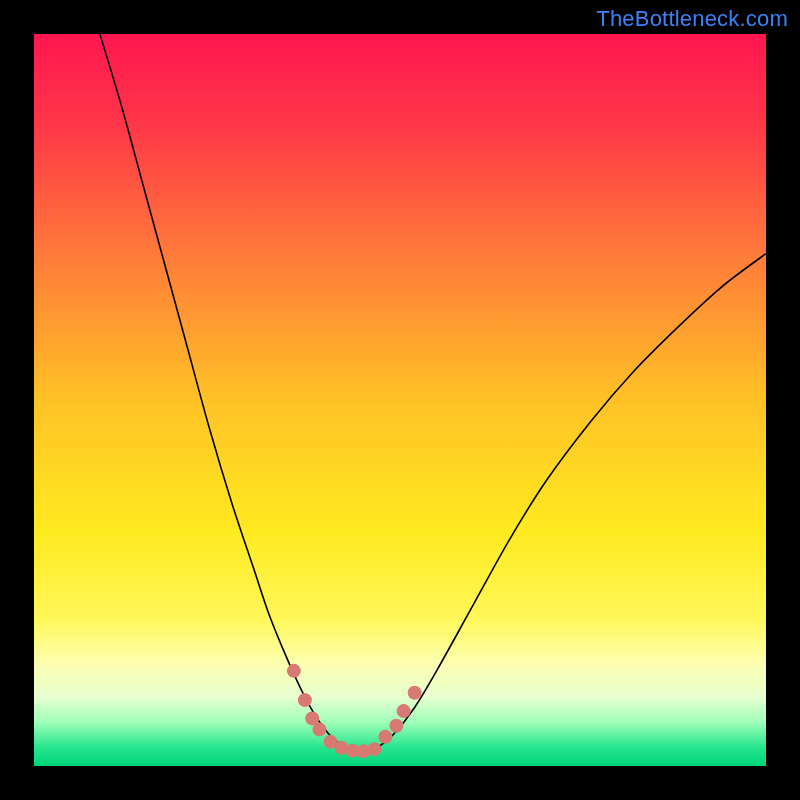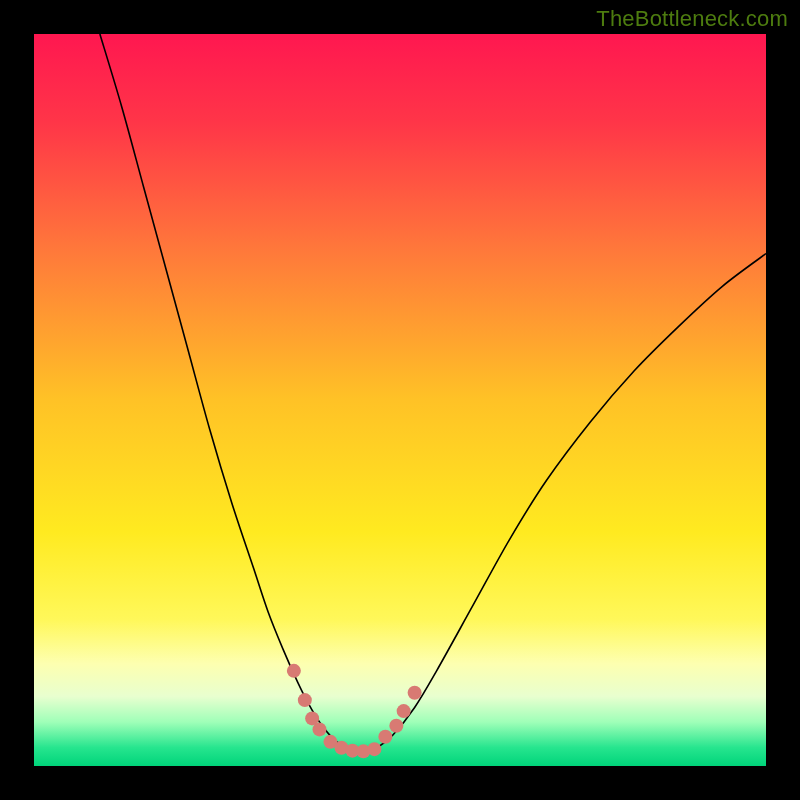--- a/index.html
+++ b/index.html
@@ -10,21 +10,21 @@
     background: #000;
     position: relative;
   }
   .watermark {
     position: absolute;
     top: 6px;
     right: 12px;
     font-family: Arial, Helvetica, sans-serif;
     font-size: 22px;
     font-weight: 500;
-    color: #4d7c0f;
+    color: #3b82f6;
     letter-spacing: 0.2px;
     z-index: 10;
   }
   .plot-area {
     position: absolute;
     left: 34px;
     top: 34px;
     width: 732px;
     height: 732px;
     overflow: hidden;

